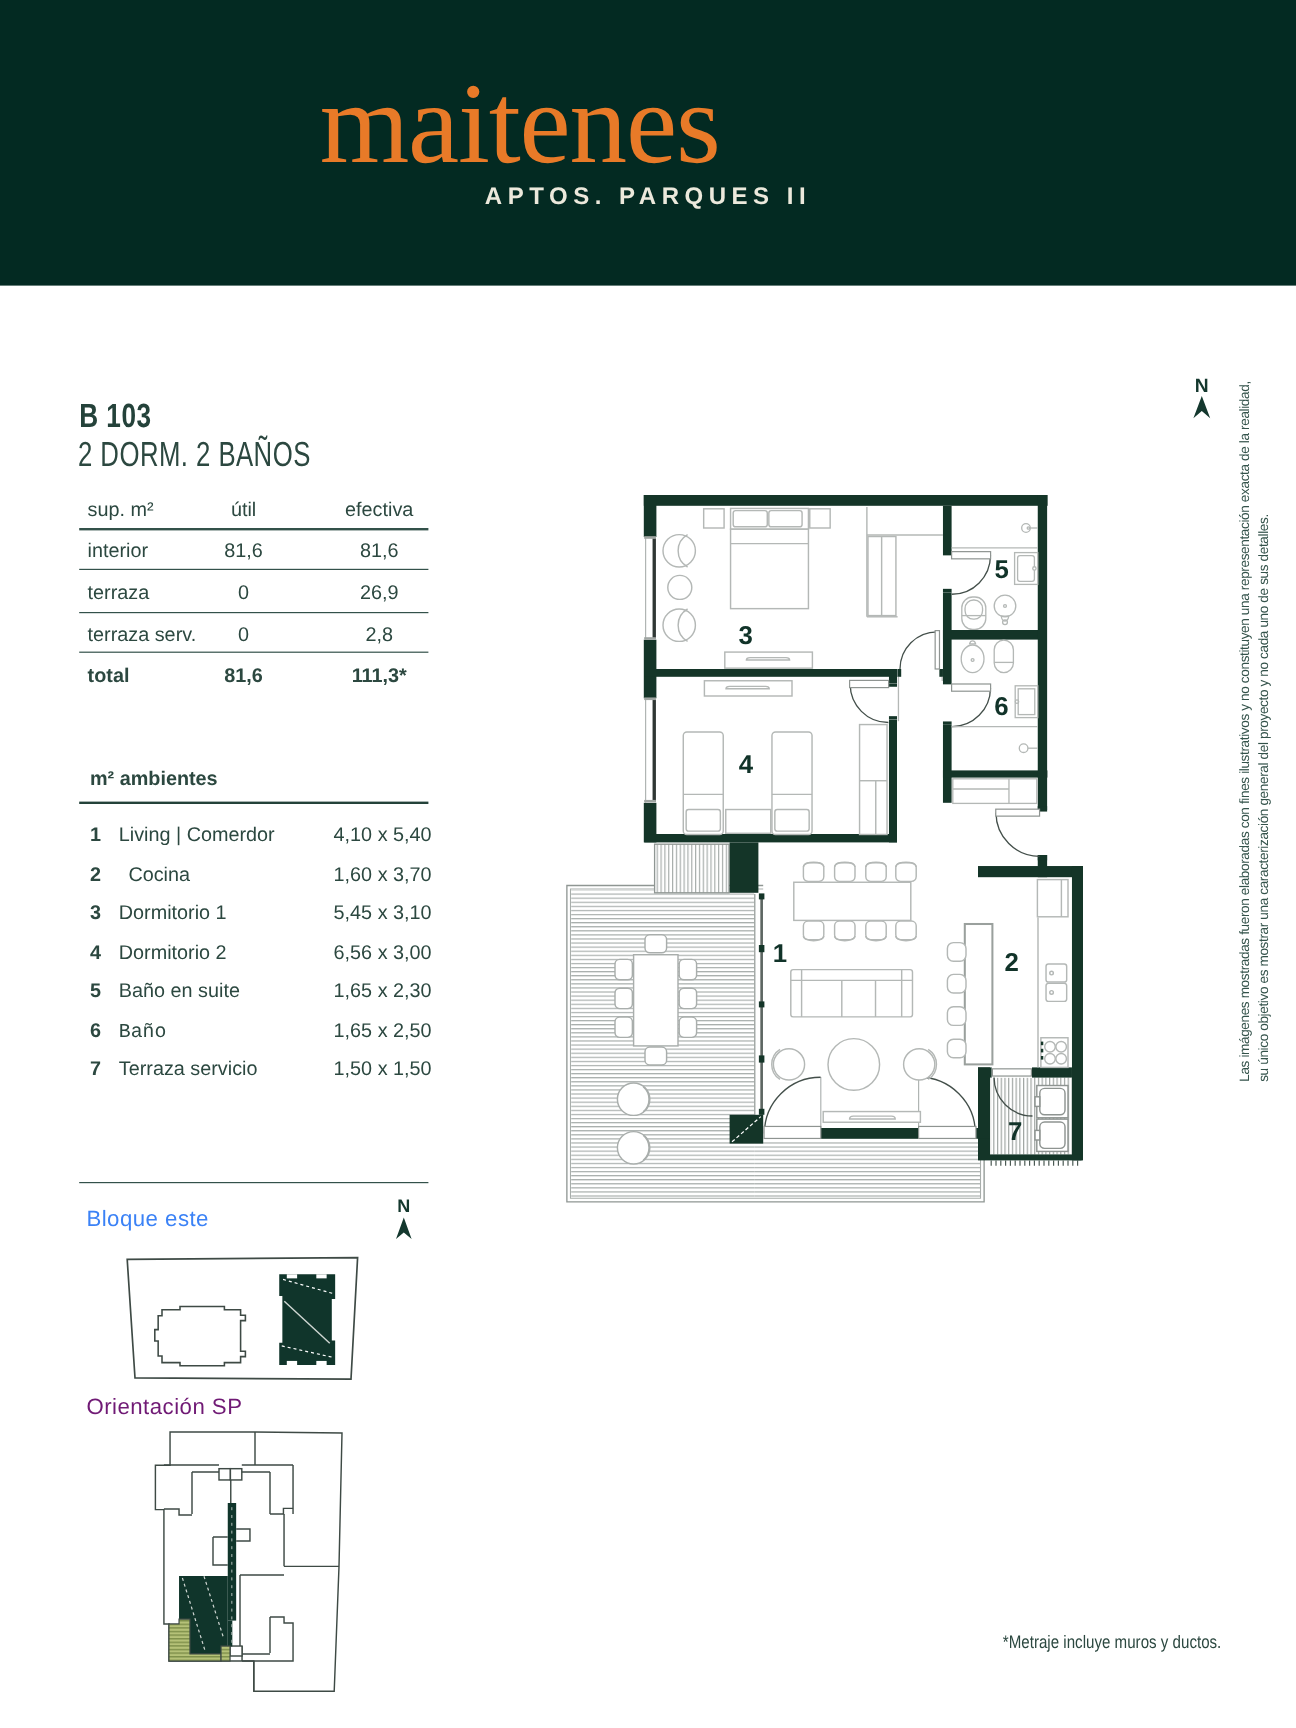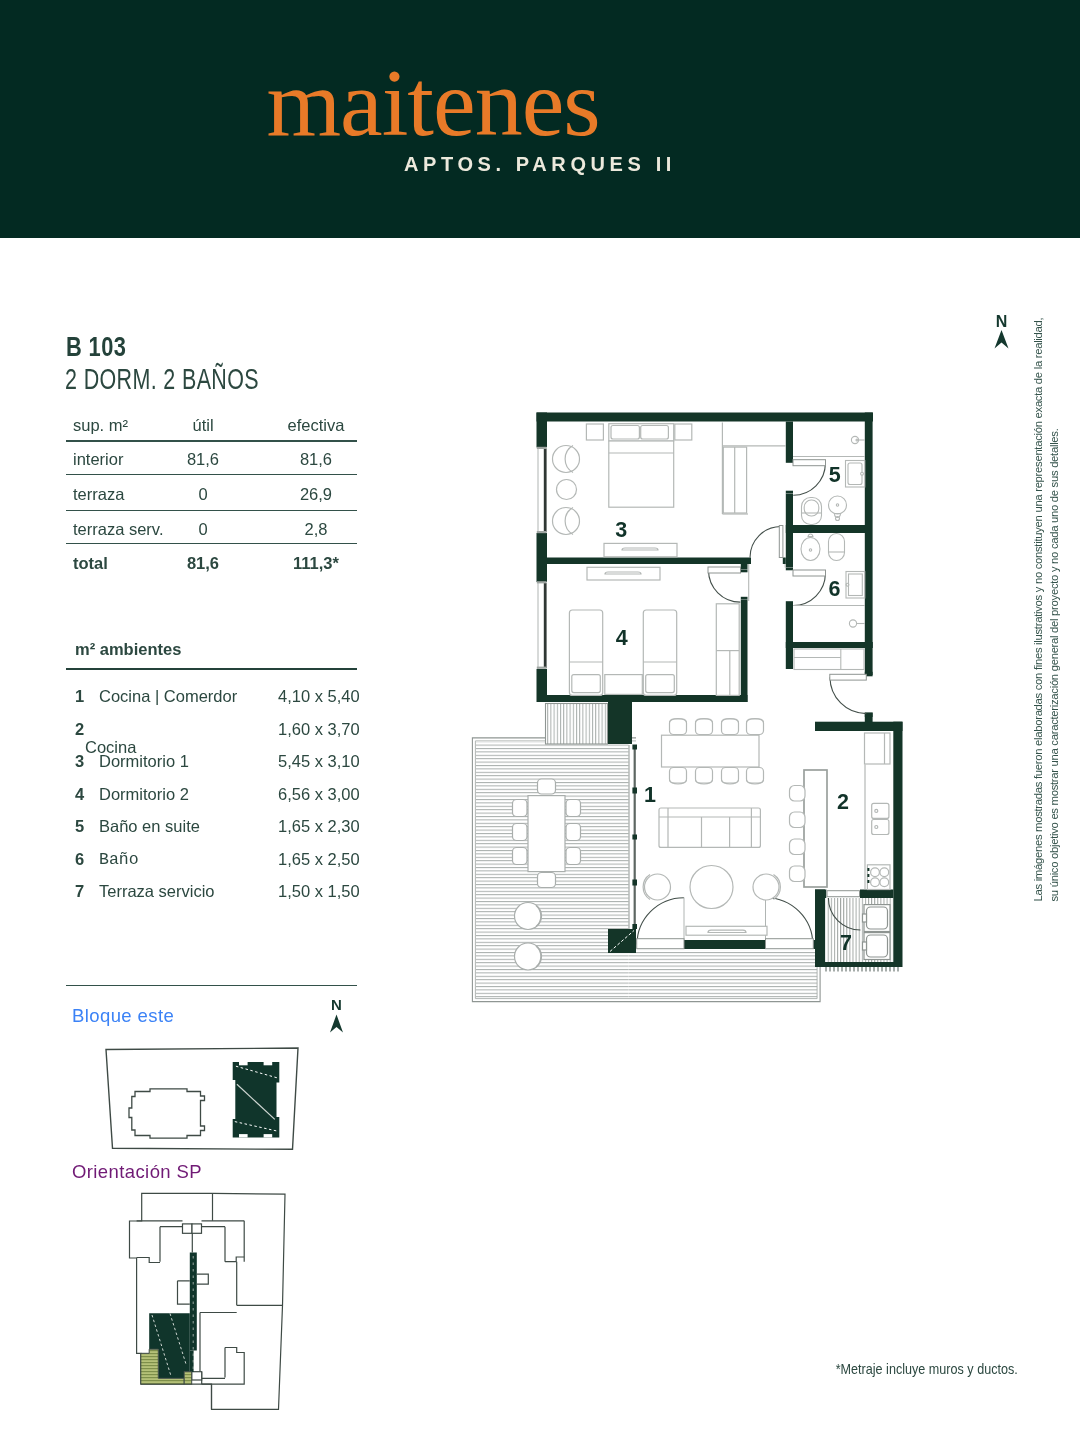--- a/index.html
+++ b/index.html
@@ -55,25 +55,25 @@
   <div style="position:absolute;left:205px;top:144px;width:90px;text-align:center;font-weight:700;">111,3*</div>
 </div>
 
 <div class="abs" style="left:66px;top:636px;width:291px;font-size:16.5px;color:#2c4840;">
 
   <div style="position:absolute;left:9px;top:4px;font-weight:700;">m² ambientes</div>
 
   <div style="position:absolute;left:0;top:32px;width:291px;height:2.2px;background:#24423a;"></div>
 
   <div style="position:absolute;left:9px;top:51px;font-weight:700;">1</div>
-  <div style="position:absolute;left:33px;top:51px;">Cocina | Comerdor</div>
+  <div style="position:absolute;left:33px;top:51px;">Living | Comerdor</div>
   <div style="position:absolute;white-space:nowrap;left:212px;top:51px;">4,10 x 5,40</div>
 
   <div style="position:absolute;left:9px;top:84px;font-weight:700;">2</div>
-  <div style="position:absolute;left:19px;top:84px;margin-top:18px;">Cocina</div>
+  <div style="position:absolute;left:41px;top:84px;">Cocina</div>
   <div style="position:absolute;white-space:nowrap;left:212px;top:84px;">1,60 x 3,70</div>
 
   <div style="position:absolute;left:9px;top:116px;font-weight:700;">3</div>
   <div style="position:absolute;left:33px;top:116px;">Dormitorio 1</div>
   <div style="position:absolute;white-space:nowrap;left:212px;top:116px;">5,45 x 3,10</div>
 
   <div style="position:absolute;left:9px;top:149px;font-weight:700;">4</div>
   <div style="position:absolute;left:33px;top:149px;">Dormitorio 2</div>
   <div style="position:absolute;white-space:nowrap;left:212px;top:149px;">6,56 x 3,00</div>
 

